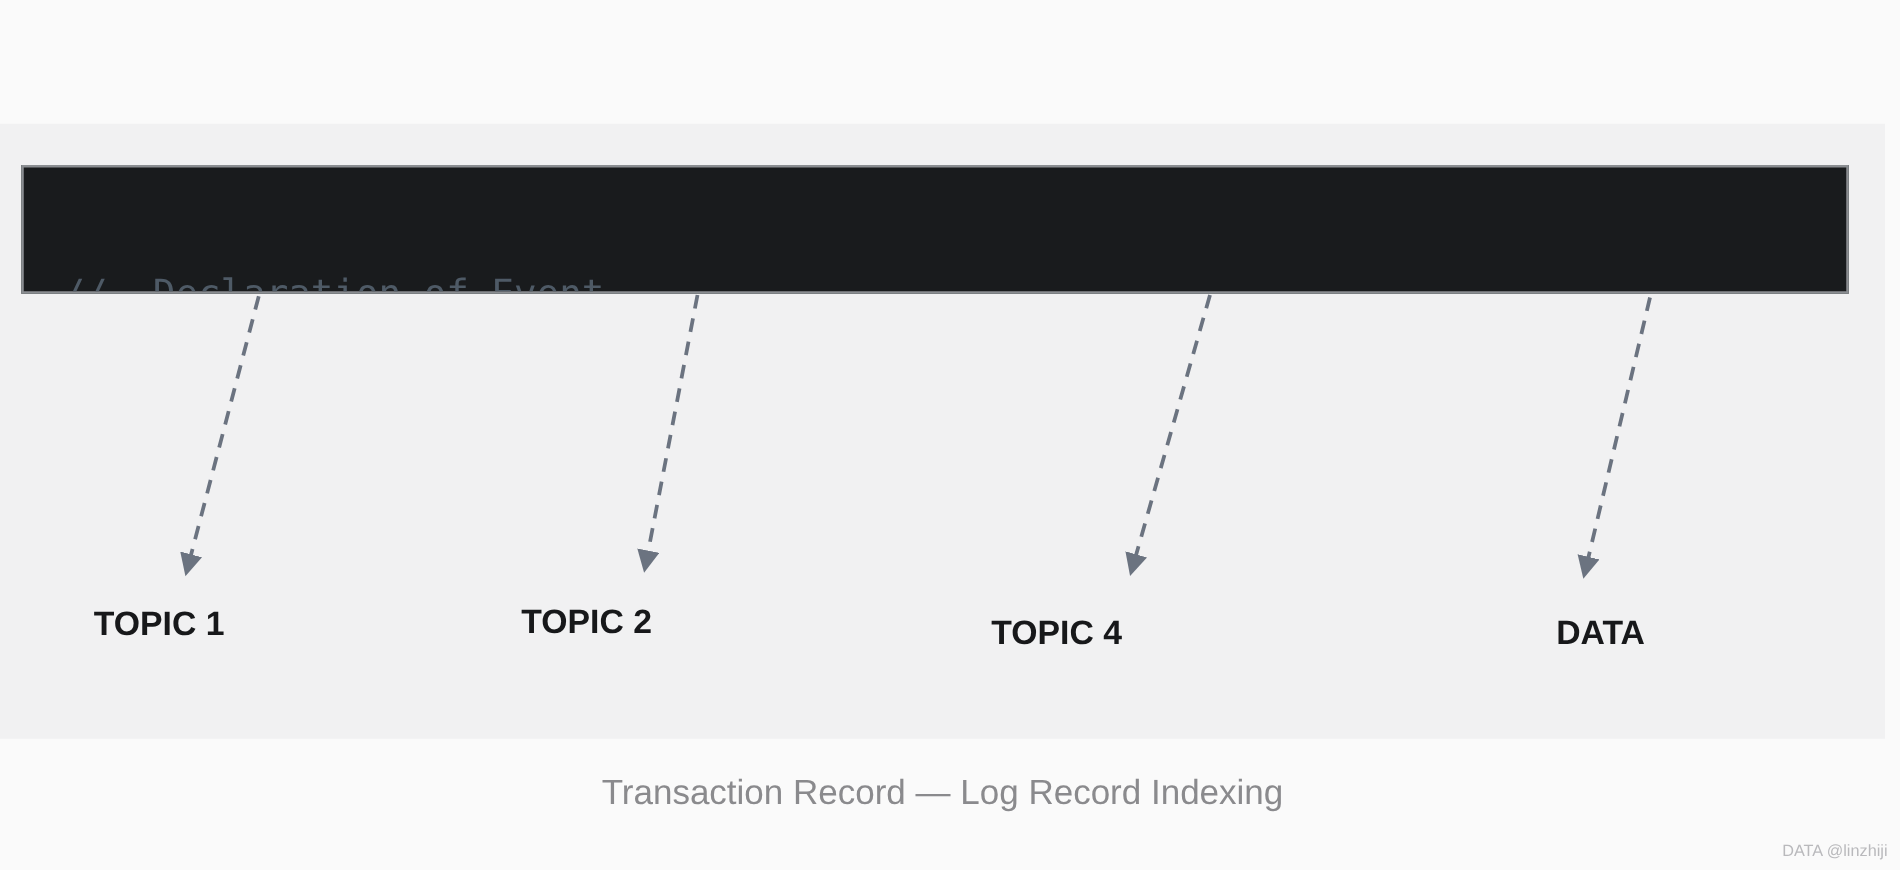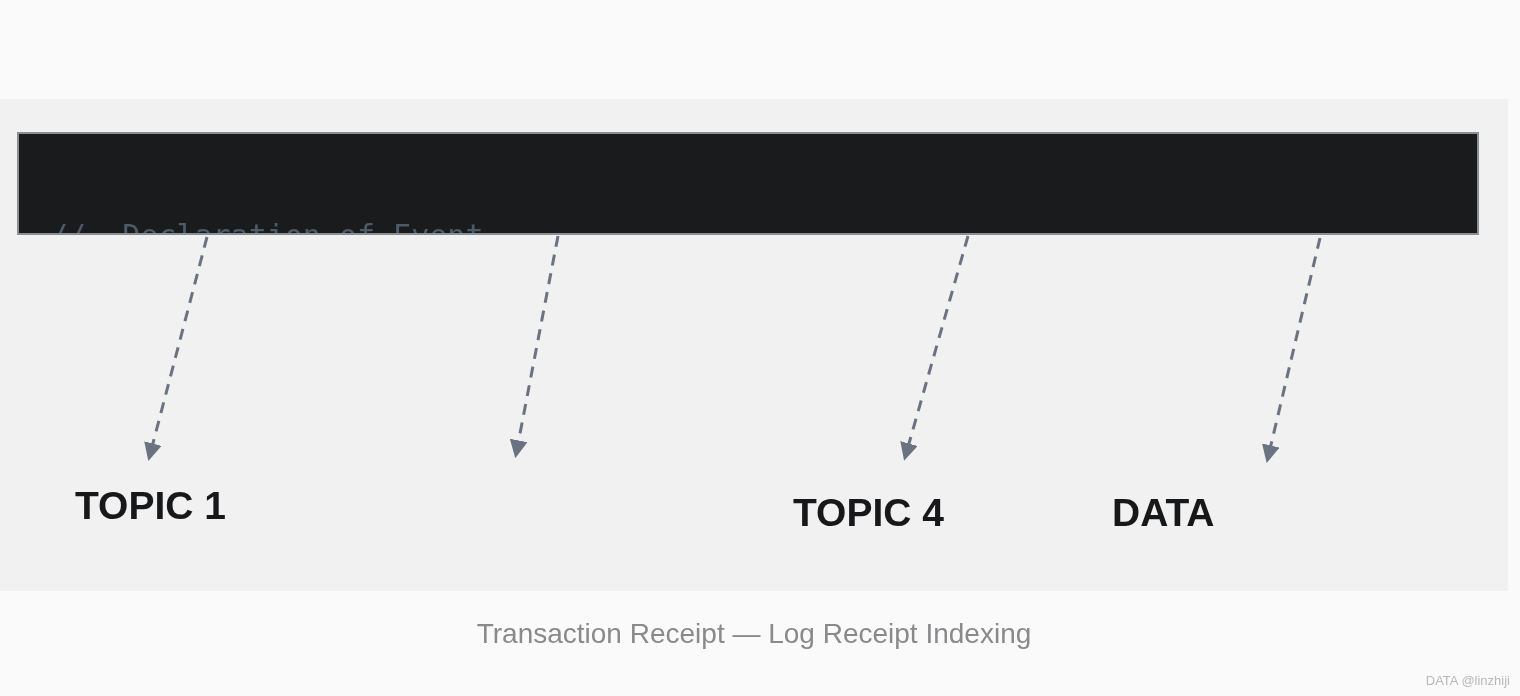--- a/index.html
+++ b/index.html
@@ -33,30 +33,30 @@
   }
   .code-line{white-space:pre;}
   .tok-cm{color:var(--cm);}
   .arrow-layer{
     position:absolute;left:0;top:0;width:1520px;height:696px;
     pointer-events:none;
   }
   .label{
     position:absolute;
     font-weight:700;
-    font-size:39px;
+    font-size:27px;
     line-height:1;
     letter-spacing:0px;
     color:var(--label);
     white-space:nowrap;
   }
   .lbl-topic1{left:75px;top:486px;}
   .lbl-topic2{left:417px;top:484px;}
   .lbl-topic3{left:793px;top:493px;}
-  .lbl-data{left:1112px;top:493px;}
+  .lbl-data{left:1245px;top:493px;}
   .caption{
     position:absolute;left:0;top:618px;width:1508px;
     text-align:center;
     font-size:28px;
     color:var(--caption);
   }
   .watermark{
     position:absolute;right:10px;bottom:8px;
     font-size:13px;
     color:var(--watermark);
@@ -80,20 +80,21 @@
         <path d="M0,0 L6,3 L0,6 Z" fill="#6b7380"></path>
       </marker>
     </defs>
   <line x1="207" y1="237" x2="152" y2="447" stroke="#6b7380" stroke-width="3" stroke-dasharray="11 8" marker-end="url(#ah)"></line>
       <line x1="558" y1="236" x2="518" y2="444" stroke="#6b7380" stroke-width="3" stroke-dasharray="11 8" marker-end="url(#ah)"></line>
       <line x1="968" y1="236" x2="908" y2="447" stroke="#6b7380" stroke-width="3" stroke-dasharray="11 8" marker-end="url(#ah)"></line>
       <line x1="1320" y1="238" x2="1270" y2="449" stroke="#6b7380" stroke-width="3" stroke-dasharray="11 8" marker-end="url(#ah)"></line>
     </svg>
 
   <div class="label lbl-topic1">TOPIC 1</div>
+  <div class="label lbl-topic2">TOPIC 2</div>
   <div class="label lbl-topic3">TOPIC 4</div>
   <div class="label lbl-data">DATA</div>
 
-  <div class="caption">Transaction Receipt — Log Receipt Indexing</div>
+  <div class="caption">Transaction Record — Log Record Indexing</div>
 
   <div class="watermark">DATA @linzhiji</div>
 
 </div>
 
 </body></html>

